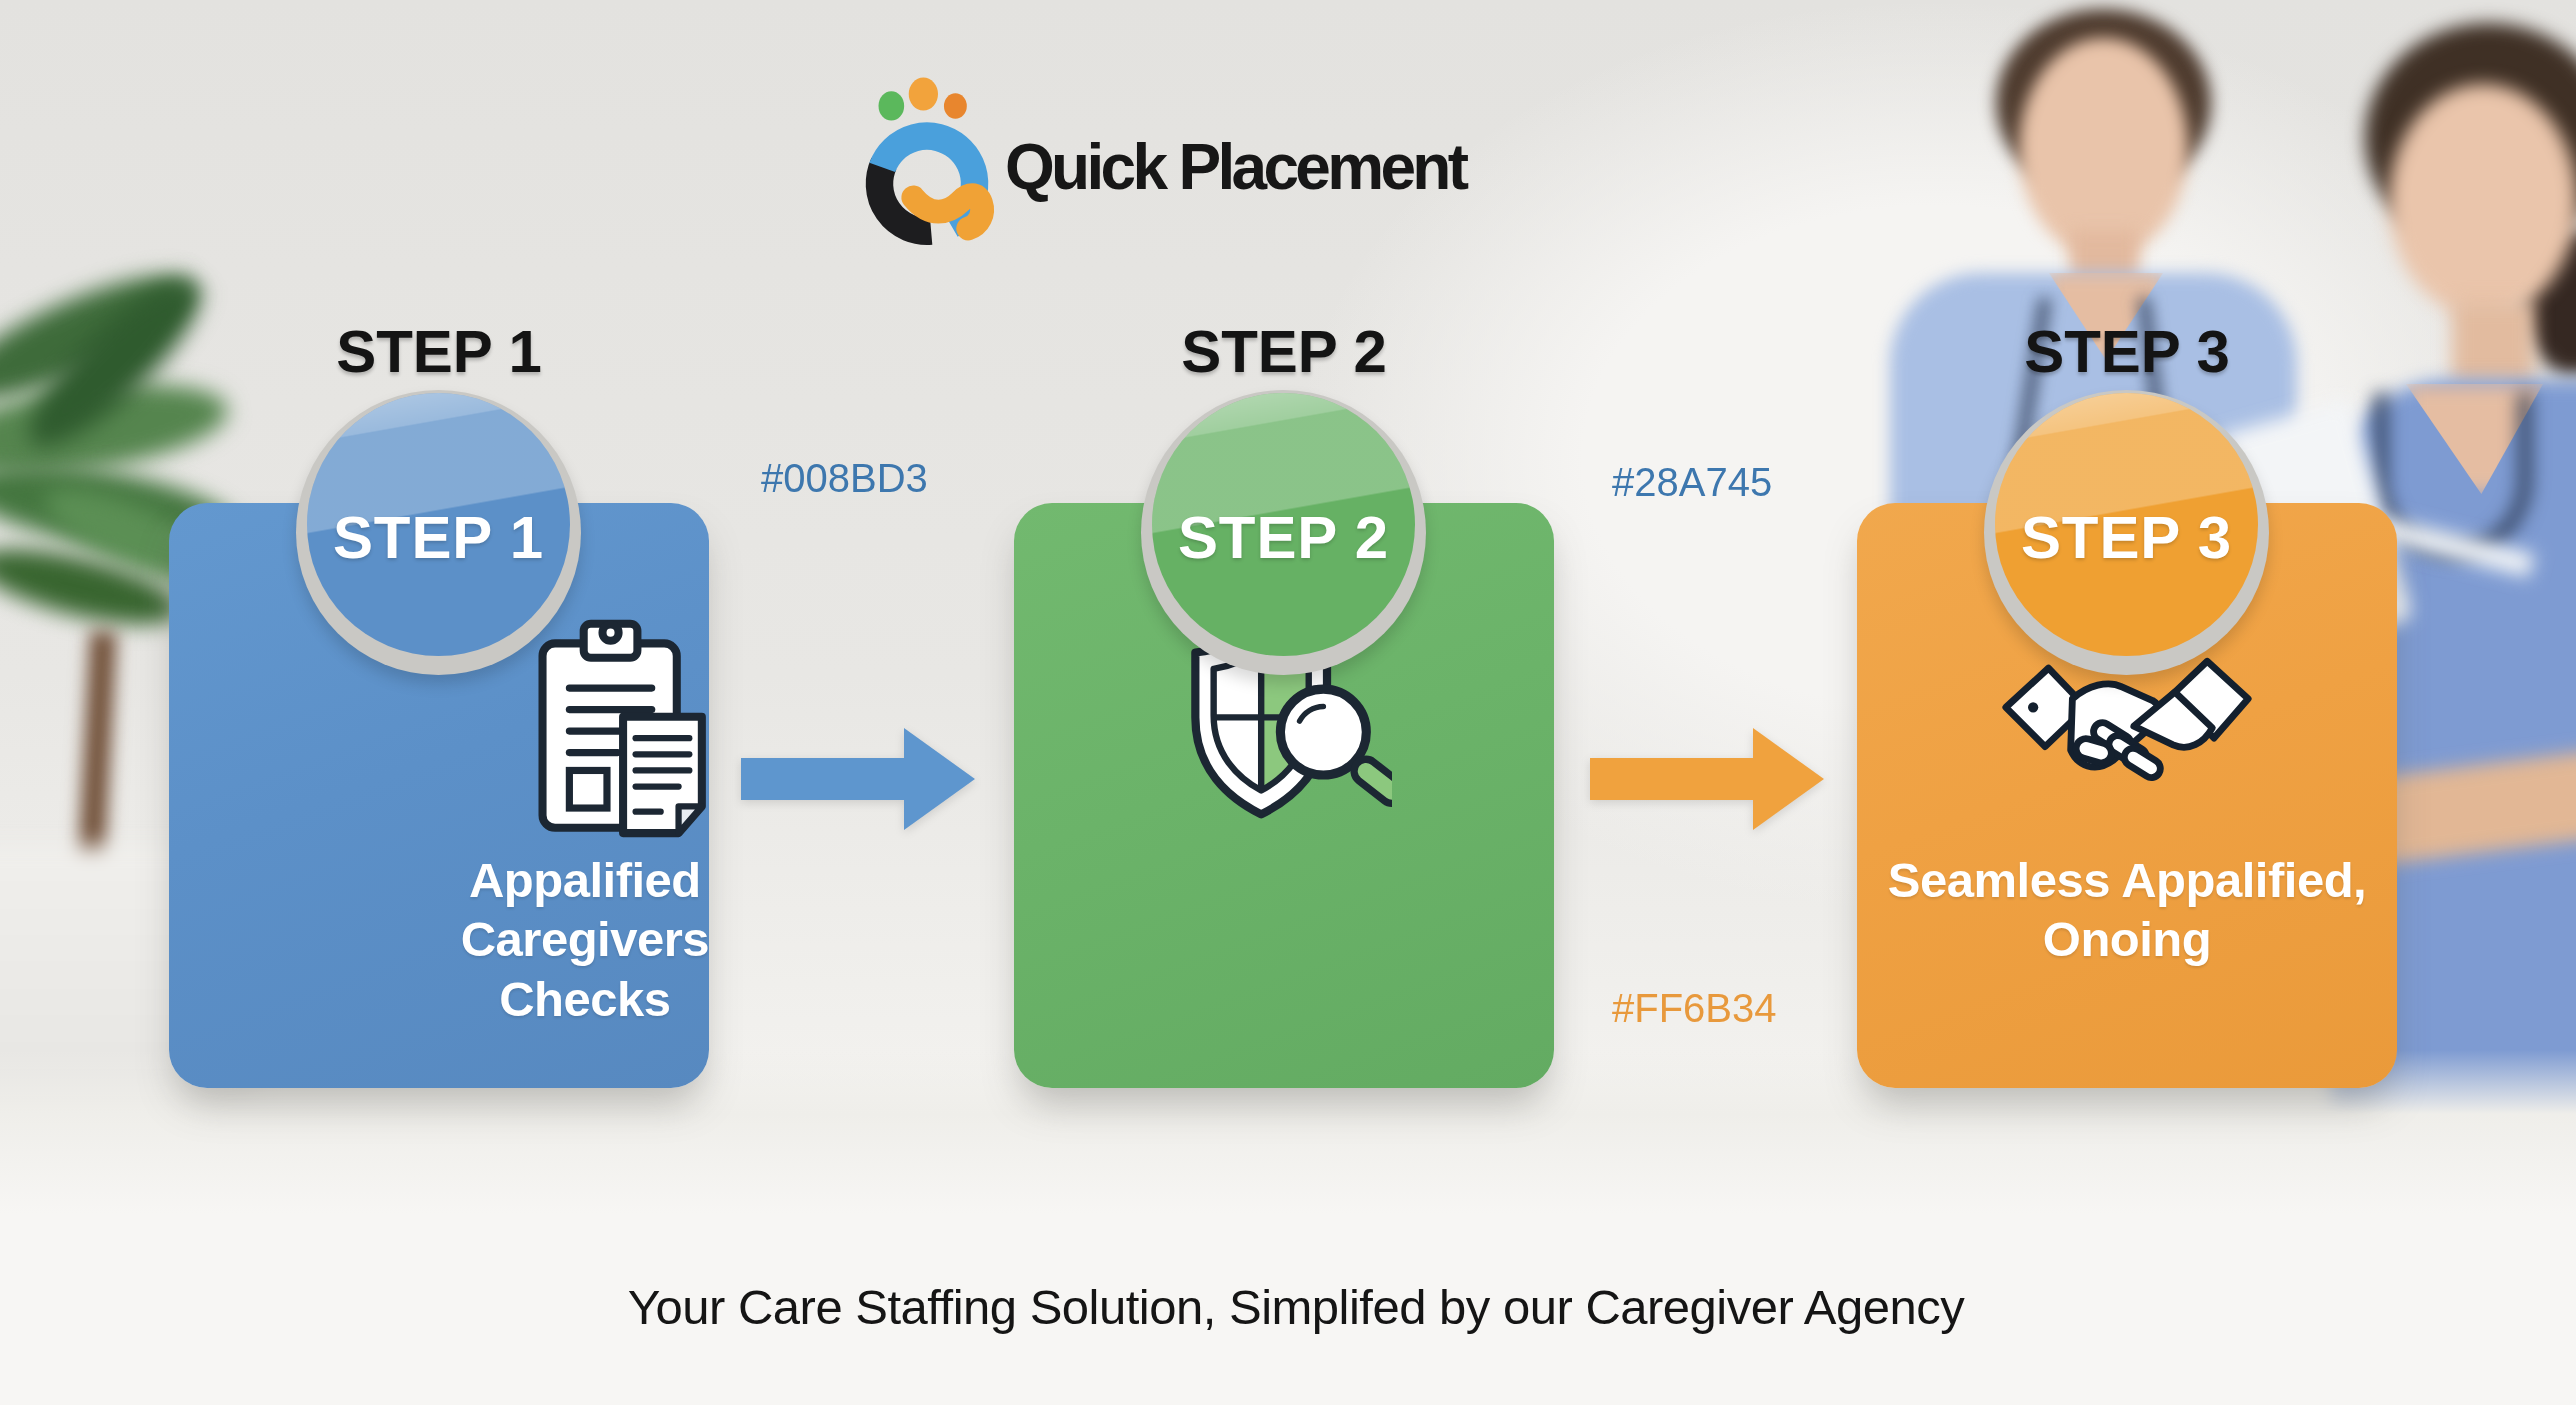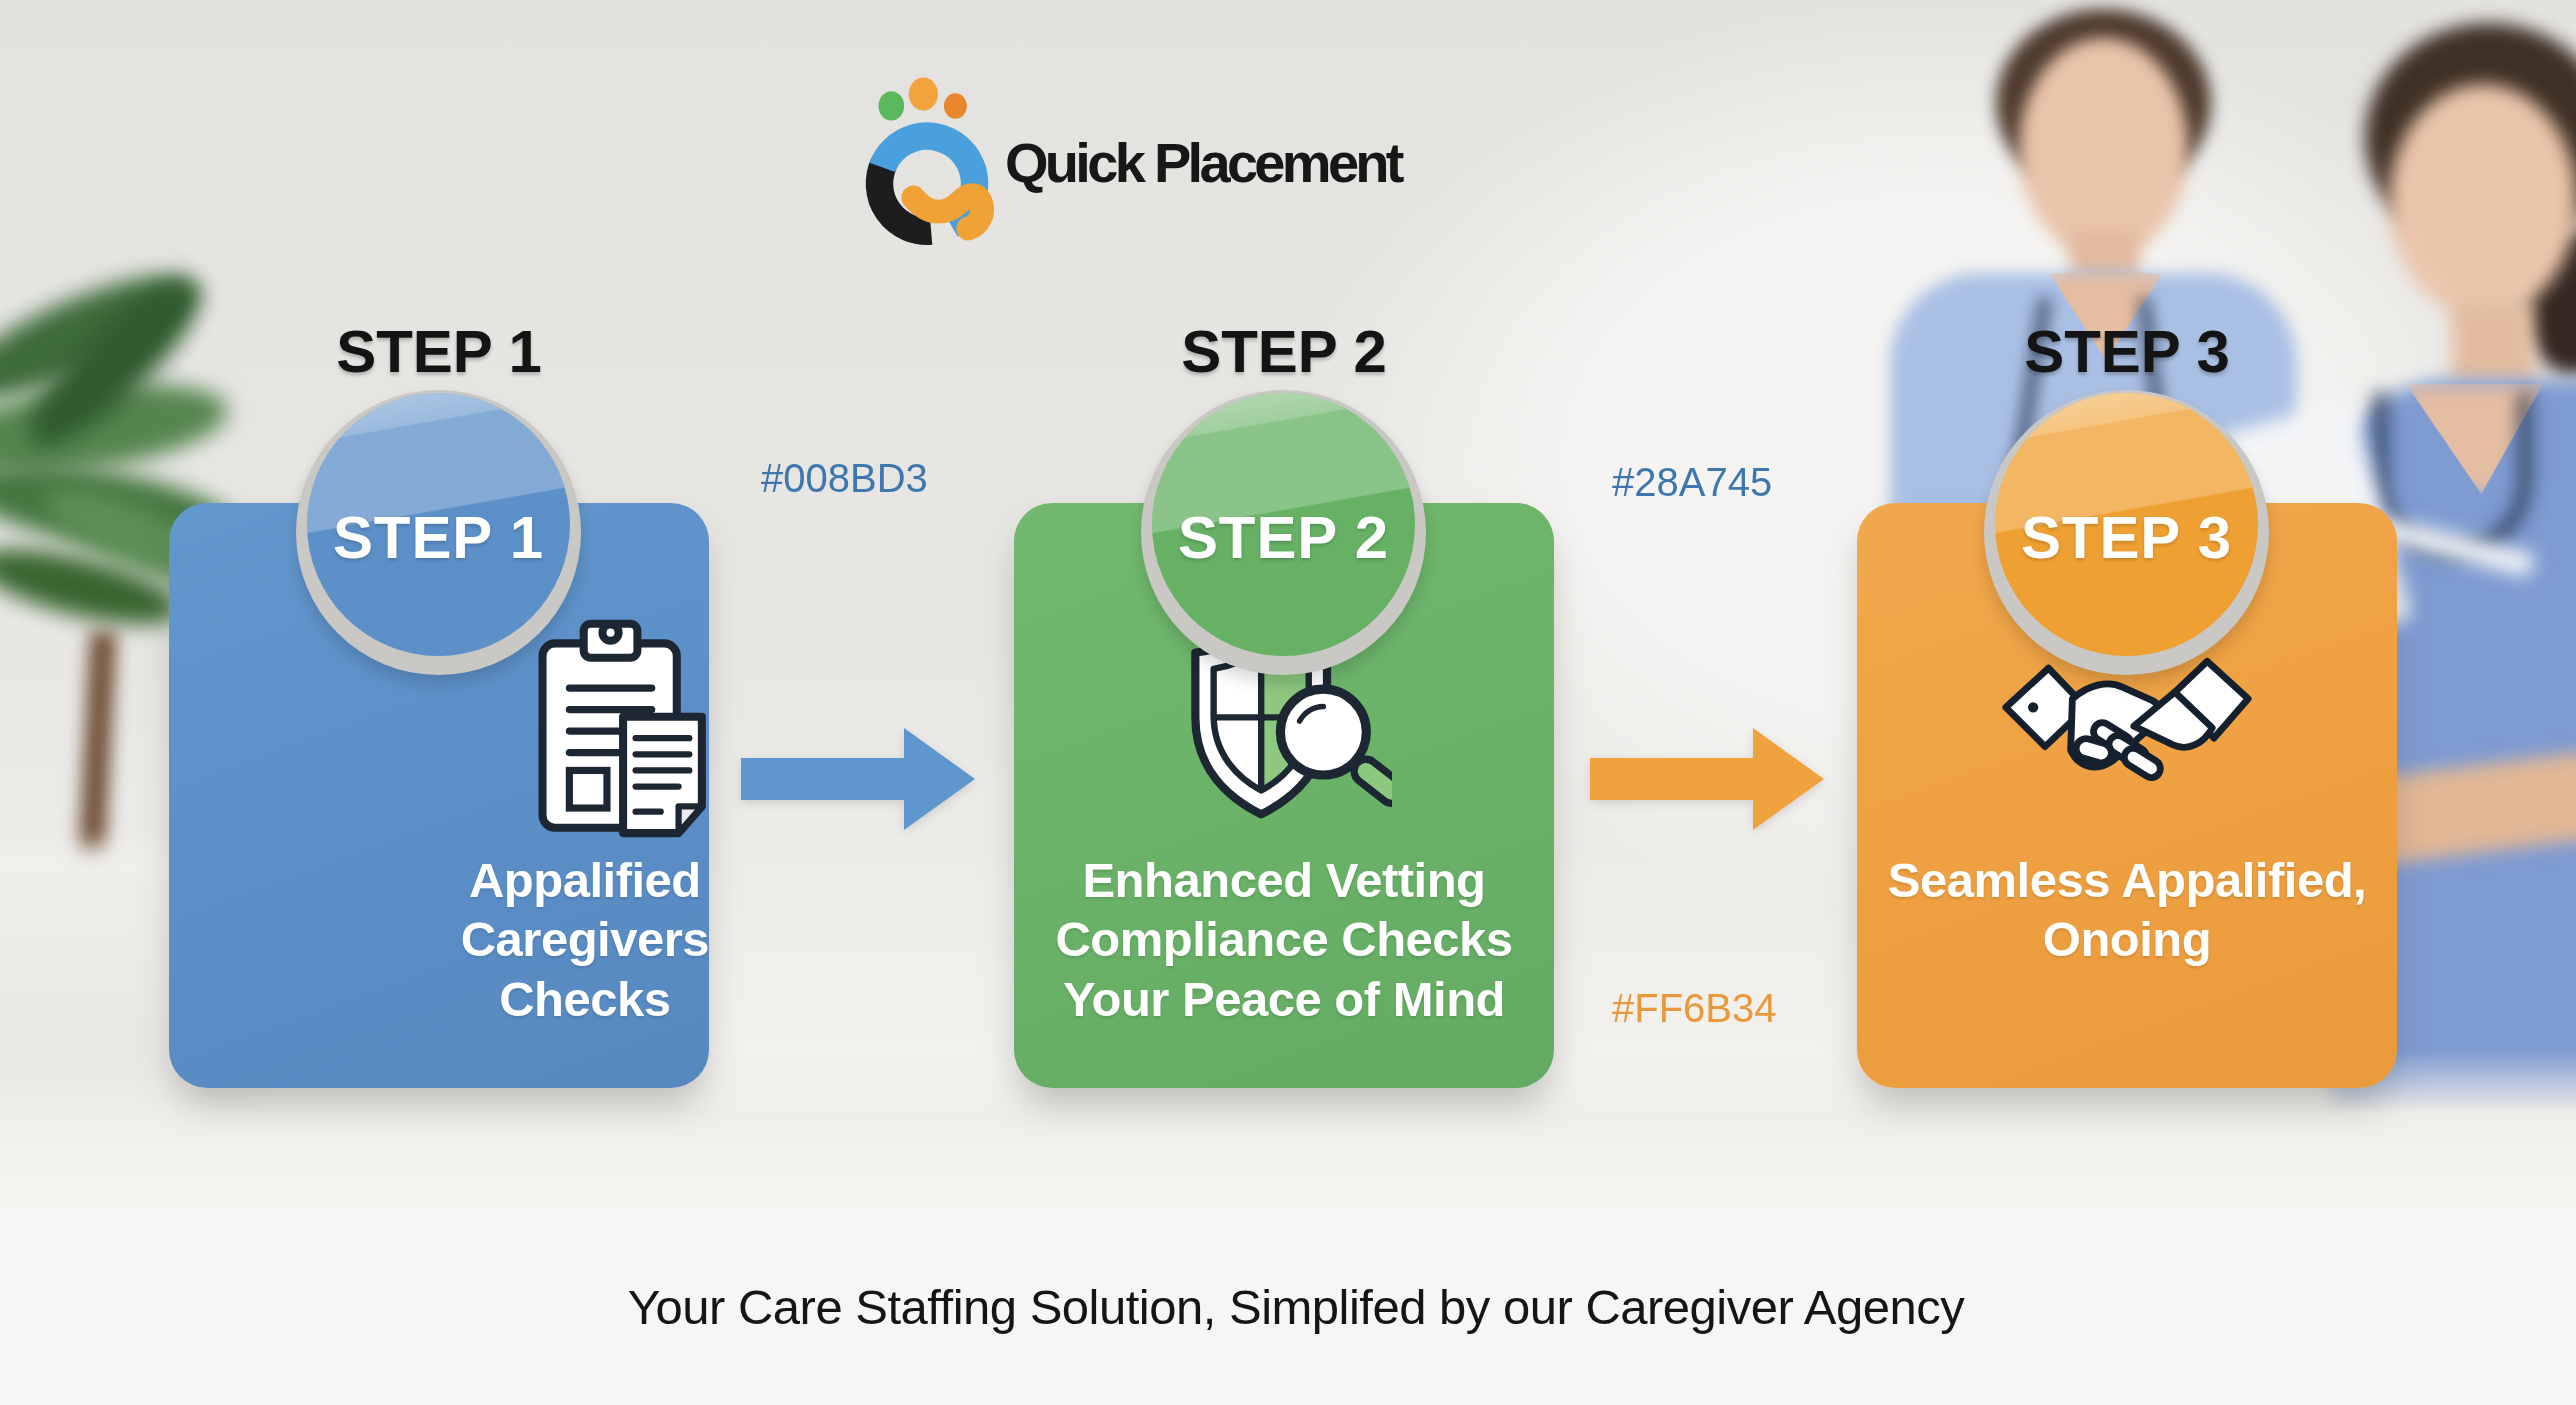--- a/index.html
+++ b/index.html
@@ -39,21 +39,21 @@
             border-radius:0 0 82px 82px;}
   .nB-arm{position:absolute;left:2342px;top:764px;width:293px;height:87px;border-radius:44px;background:#e2b795;transform:rotate(-7deg);}
   .tablet{position:absolute;left:2225px;top:416px;width:160px;height:229px;border-radius:12.8px;background:#f3f5f7;transform:rotate(-16deg);}
 
   .table{position:absolute;left:0;top:1050px;width:2576px;height:355px;
          background:linear-gradient(180deg,rgba(238,237,233,0) 0,#efeeea 64px,#f7f6f4 165px,#f7f6f4 100%);}
 
   
   .logo-wrap{position:absolute;left:860px;top:73px;width:869px;height:192px;}
   .logo-svg{position:absolute;left:0;top:0;}
-  .wordmark{position:absolute;left:145px;top:57px;font-size:56px;font-weight:800;letter-spacing:-3.7px;
+  .wordmark{position:absolute;left:145px;top:57px;font-size:64px;font-weight:800;letter-spacing:-3.7px;
             color:#171717;white-space:nowrap;}
 
   
   .step-heading{position:absolute;top:317px;width:540px;text-align:center;font-size:60px;font-weight:800;
                 color:#141414;letter-spacing:0;text-shadow:0 2.7px 3.7px rgba(0,0,0,.22);}
   .h1{left:169px;} .h2{left:1014px;} .h3{left:1857px;}
 
   .card{position:absolute;top:503px;width:540px;height:585px;border-radius:38px;
         box-shadow:0 22px 37px -7.3px rgba(90,90,82,.35);
         display:flex;flex-direction:column;align-items:center;}
@@ -198,25 +198,20 @@
         <path d="M92 38 C76 49 58 56 40 59 V110 C40 152 66 178 92 192 C118 178 144 152 144 110 V59 C126 56 108 49 92 38 Z" fill="none" stroke="#1c2733" stroke-width="7" stroke-linejoin="round"></path>
         <line x1="92" y1="38" x2="92" y2="192" stroke="#1c2733" stroke-width="7"></line>
         <line x1="40" y1="112" x2="144" y2="112" stroke="#1c2733" stroke-width="7"></line>
         <circle cx="160" cy="128" r="47" fill="#ffffff" stroke="#1c2733" stroke-width="10"></circle>
         <path d="M134 116 a30 30 0 0 1 26 -16" fill="none" stroke="#1c2733" stroke-width="6" stroke-linecap="round"></path>
         <g transform="rotate(38 197 162)">
           <rect x="197" y="150" width="62" height="26" rx="13" fill="#8cc87e" stroke="#1c2733" stroke-width="8"></rect>
         </g>
       </svg>
     </div>
-    <div class="card-text">
-      <div>Enhanced Vetting</div>
-      <div>Compliance Checks</div>
-      <div>Your Peace of Mind</div>
-    </div>
   </div>
 
   <div class="card card-orange">
     <div class="card-icon">
       <svg width="256" height="146" viewBox="0 0 300 170">
         <g fill="#ffffff" stroke="#14202e" stroke-width="8" stroke-linejoin="round">
           <path d="M8 62 L58 16 L102 62 L54 108 Z"></path>
           <path d="M292 52 L244 8 L202 48 L252 98 Z"></path>
           <path d="M86 52 C104 36 128 30 144 38 L180 54 C190 60 192 72 184 80 L134 124 C112 140 92 130 84 112 Z"></path>
           <path d="M206 44 L250 86 C240 104 222 114 204 106 L158 84 Z"></path>

